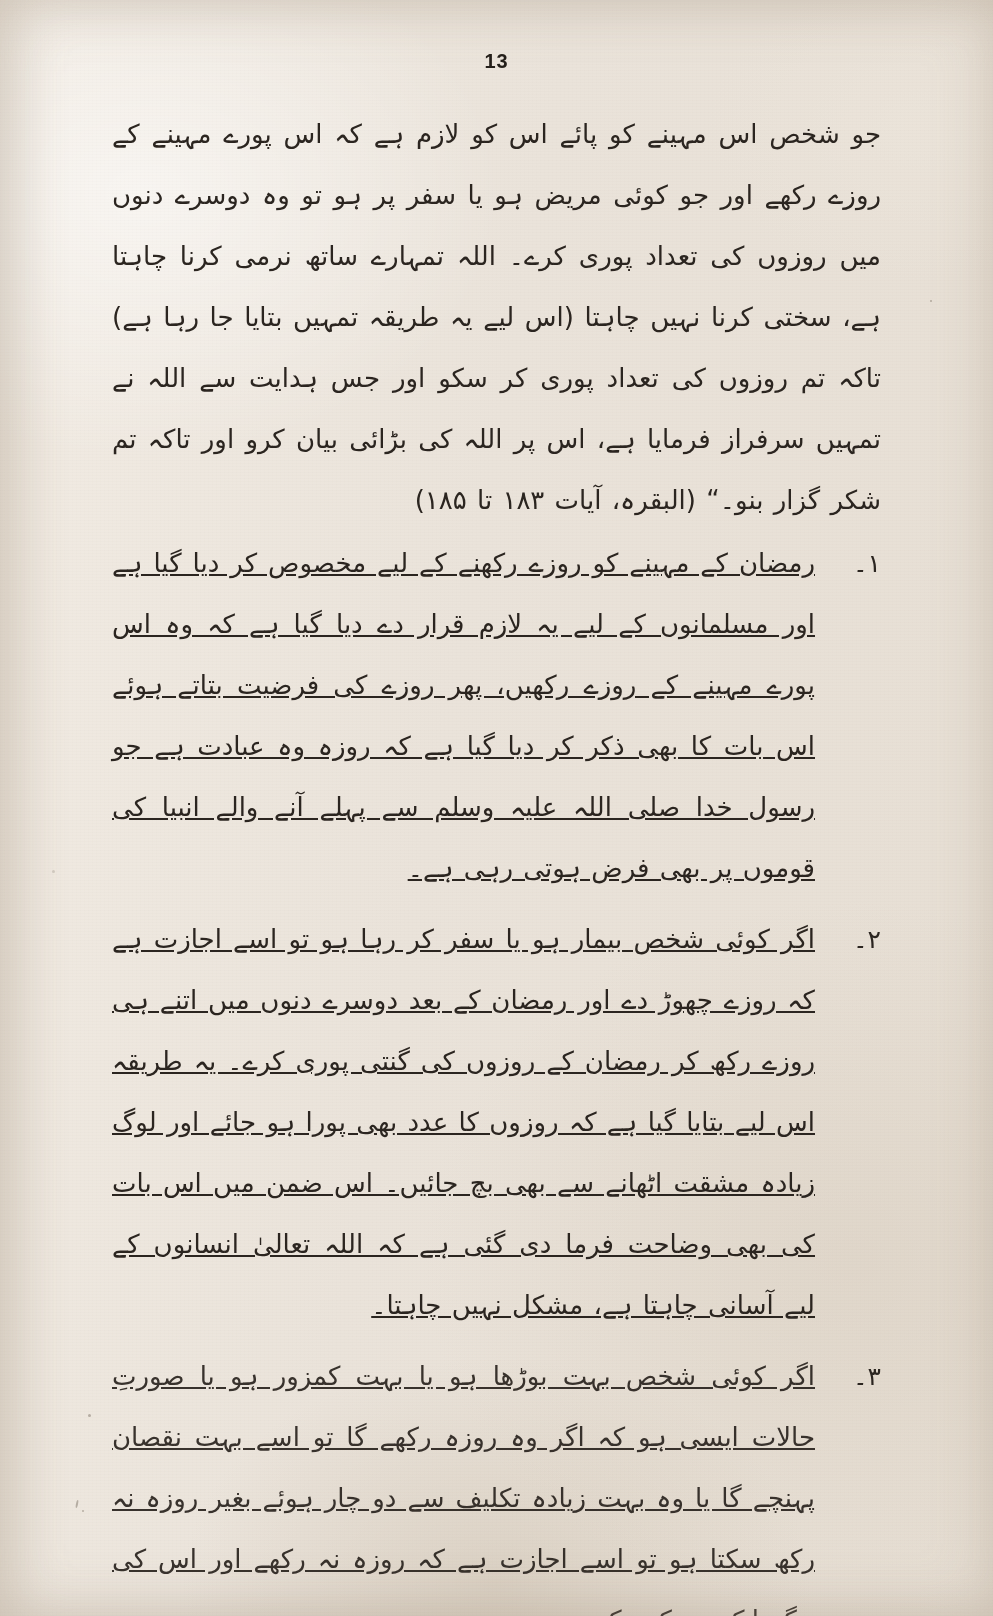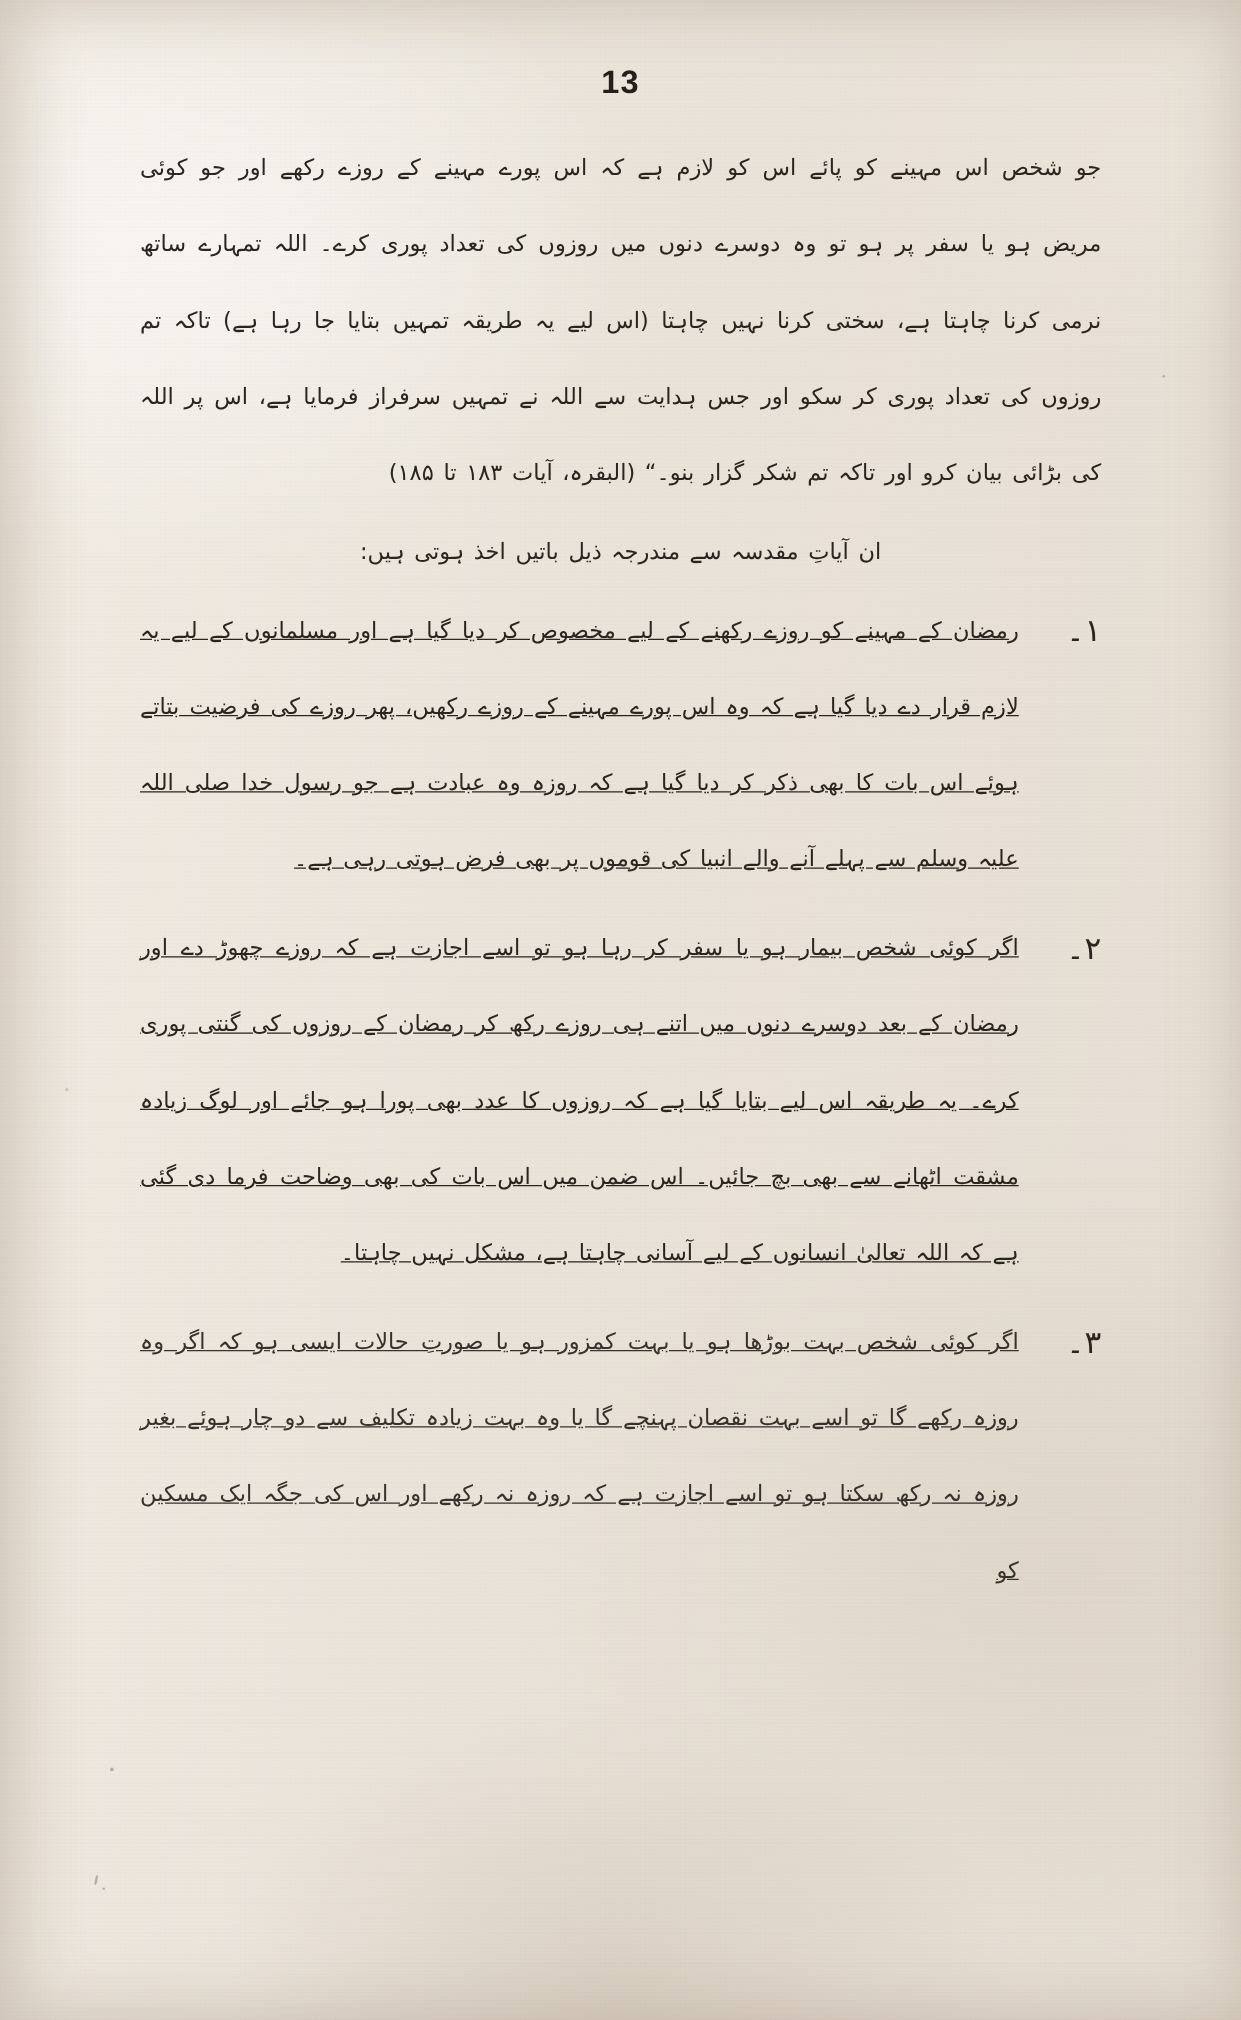--- a/index.html
+++ b/index.html
@@ -46,41 +46,41 @@
   }
 
   .page-number {
     position: absolute;
     top: 50px;
     left: 0;
     right: 0;
     text-align: center;
     font-family: "Liberation Sans", sans-serif;
     font-weight: bold;
-    font-size: 26px;
+    font-size: 20px;
     color: #241f1a;
     letter-spacing: 1px;
   }
 
   .content {
     position: absolute;
     top: 104px;
     right: 112px;
     left: 112px;
     bottom: 70px;
   }
 
   
   .urdu {
     font-family: "DejaVu Sans", sans-serif;
     color: #2b2520;
     direction: rtl;
     text-align: justify;
     text-align-last: right;
-    font-size: 18px;
+    font-size: 26px;
     line-height: 61px;
     letter-spacing: 0px;
     word-spacing: 2px;
   }
 
   p.para {
     margin: 0 0 2px 0;
   }
 
   .para-quote {
@@ -143,21 +143,20 @@
 
 <div class="page">
   <div class="grain"></div>
 
   <div class="page-number">13</div>
 
   <div class="content">
 
     <p class="urdu para para-quote">جو شخص اس مہینے کو پائے اس کو لازم ہے کہ اس پورے مہینے کے روزے رکھے اور جو کوئی مریض ہو یا سفر پر ہو تو وہ دوسرے دنوں میں روزوں کی تعداد پوری کرے۔ اللہ تمہارے ساتھ نرمی کرنا چاہتا ہے، سختی کرنا نہیں چاہتا (اس لیے یہ طریقہ تمہیں بتایا جا رہا ہے) تاکہ تم روزوں کی تعداد پوری کر سکو اور جس ہدایت سے اللہ نے تمہیں سرفراز فرمایا ہے، اس پر اللہ کی بڑائی بیان کرو اور تاکہ تم شکر گزار بنو۔“ (البقرہ، آیات ۱۸۳ تا ۱۸۵)</p>
 
-    <p class="urdu para lead-line">ان آیاتِ مقدسہ سے مندرجہ ذیل باتیں اخذ ہوتی ہیں:</p>
 
     <ol class="list">
       <li class="list-item">
         <div class="item-marker urdu">۱۔</div>
         <div class="item-body urdu">رمضان کے مہینے کو روزے رکھنے کے لیے مخصوص کر دیا گیا ہے اور مسلمانوں کے لیے یہ لازم قرار دے دیا گیا ہے کہ وہ اس پورے مہینے کے روزے رکھیں، پھر روزے کی فرضیت بتاتے ہوئے اس بات کا بھی ذکر کر دیا گیا ہے کہ روزہ وہ عبادت ہے جو رسول خدا صلی اللہ علیہ وسلم سے پہلے آنے والے انبیا کی قوموں پر بھی فرض ہوتی رہی ہے۔</div>
       </li>
       <li class="list-item">
         <div class="item-marker urdu">۲۔</div>
         <div class="item-body urdu">اگر کوئی شخص بیمار ہو یا سفر کر رہا ہو تو اسے اجازت ہے کہ روزے چھوڑ دے اور رمضان کے بعد دوسرے دنوں میں اتنے ہی روزے رکھ کر رمضان کے روزوں کی گنتی پوری کرے۔ یہ طریقہ اس لیے بتایا گیا ہے کہ روزوں کا عدد بھی پورا ہو جائے اور لوگ زیادہ مشقت اٹھانے سے بھی بچ جائیں۔ اس ضمن میں اس بات کی بھی وضاحت فرما دی گئی ہے کہ اللہ تعالیٰ انسانوں کے لیے آسانی چاہتا ہے، مشکل نہیں چاہتا۔</div>
       </li>

